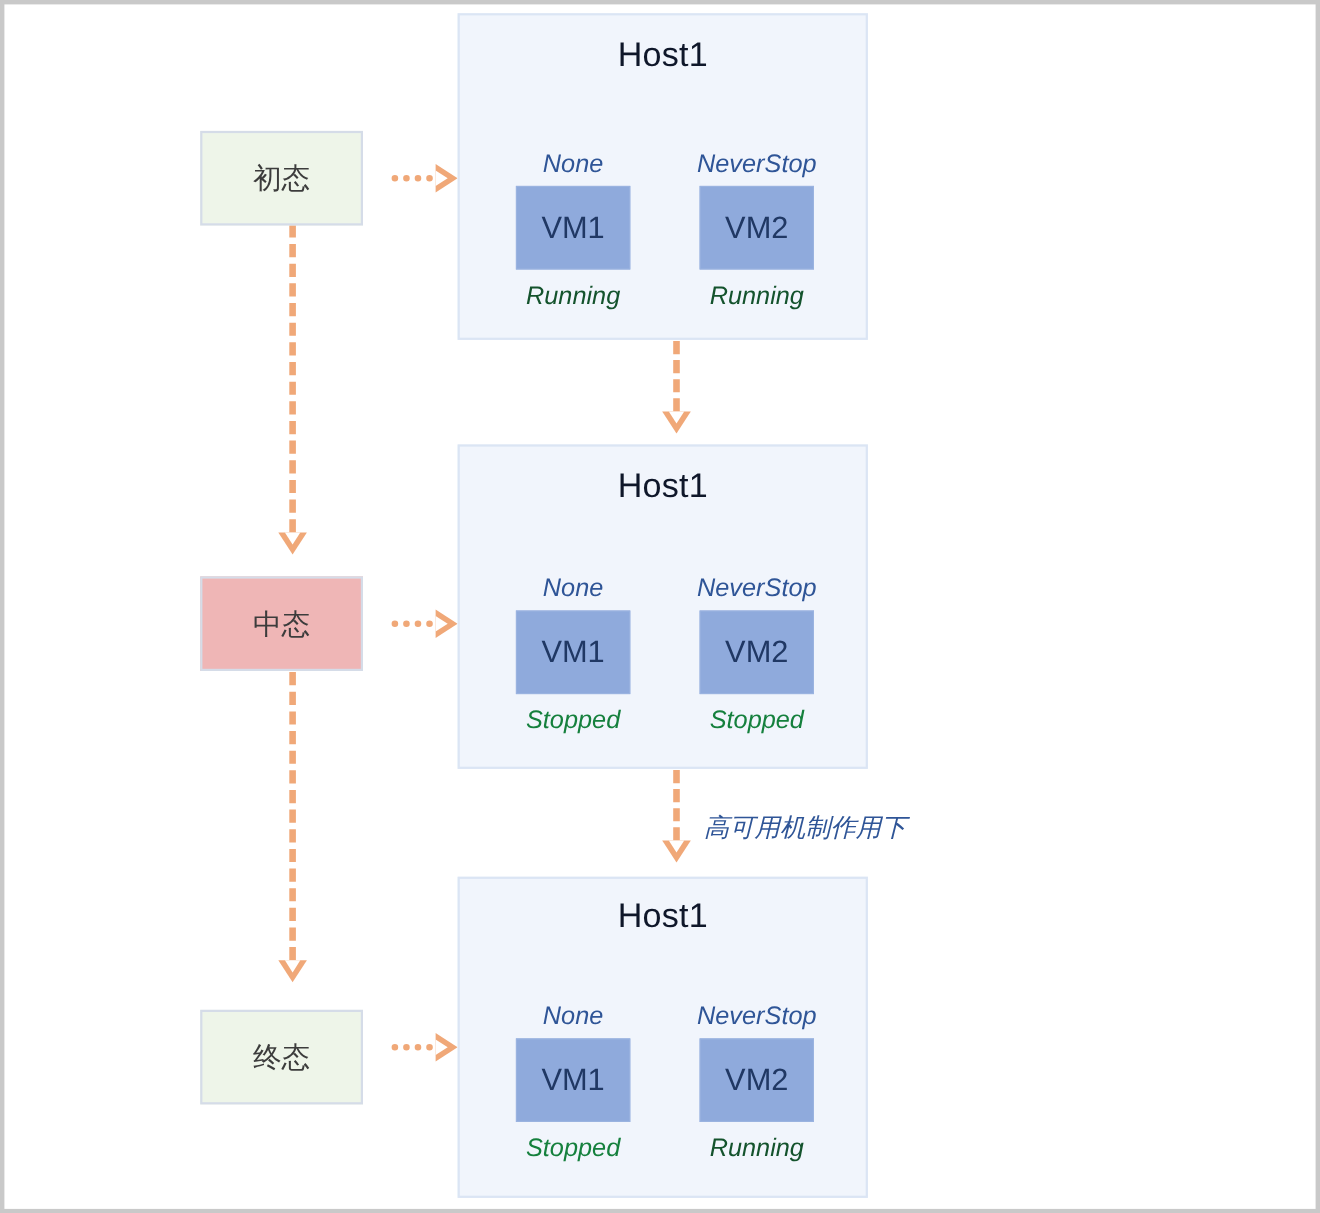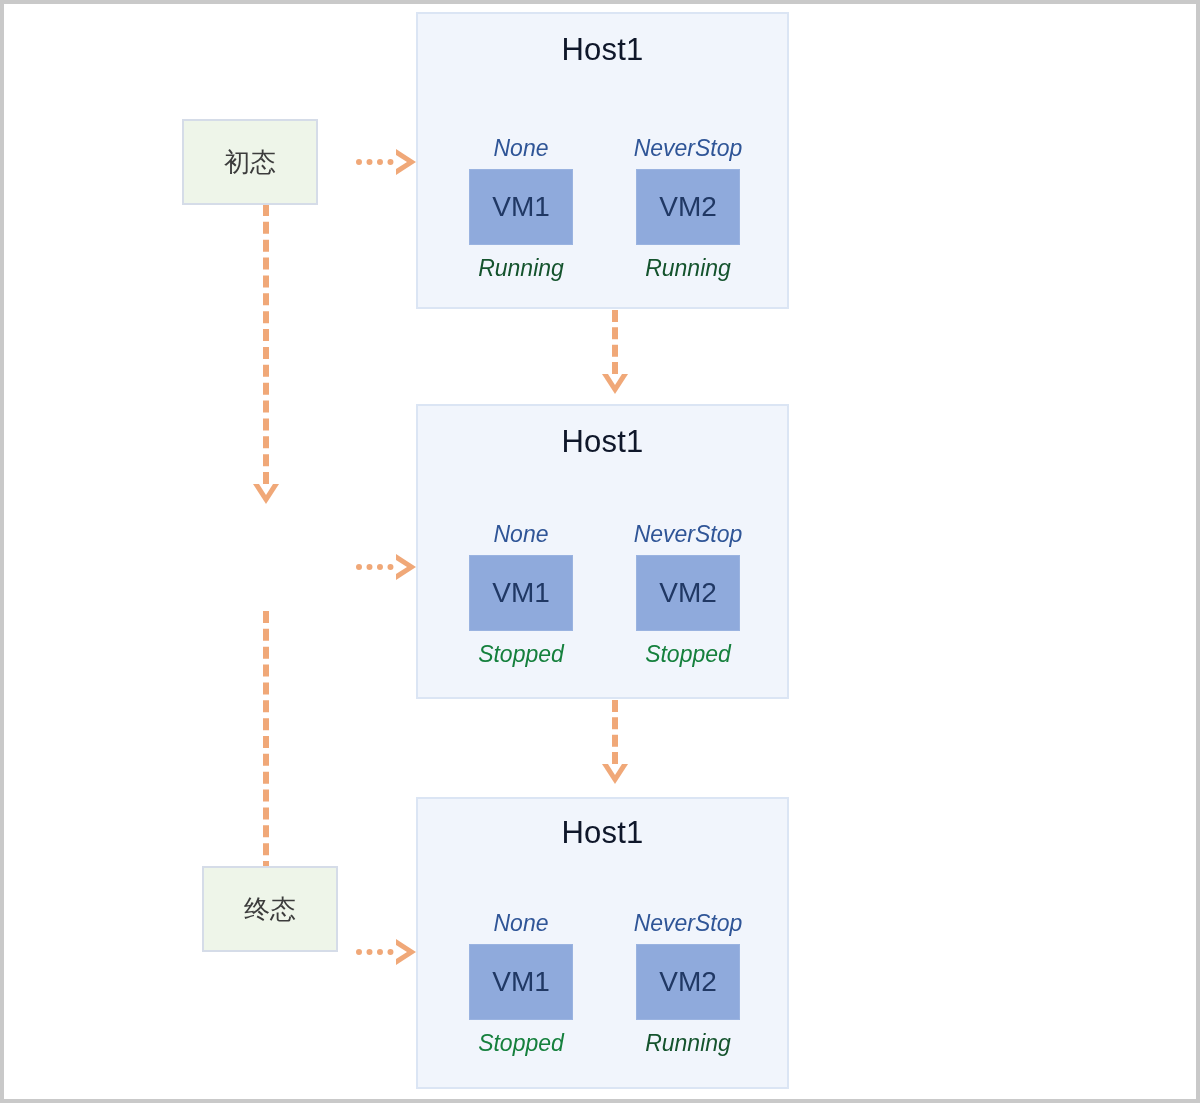--- a/index.html
+++ b/index.html
@@ -72,21 +72,21 @@
     font-family: "Liberation Sans", sans-serif;
     line-height: 26px;
     white-space: nowrap;
   }
   .state-running { color: #14532d; }
   .state-stopped { color: #15803d; }
 
   
   .state-box {
     position: absolute;
-    width: 136px;
+    width: 148px;
     height: 86px;
     border: 2px solid #d5dce8;
     box-sizing: border-box;
     display: flex;
     align-items: center;
     justify-content: center;
     font-size: 26px;
     color: #3c3c3c;
     font-family: Liberation Mono, monospace;
   }
@@ -160,22 +160,25 @@
   <div class="arrow-down-notch" style="left:255px; top:480px;"></div>
 
   <div class="v-dash" style="left:259px; top:607px; height:262px;"></div>
   <div class="arrow-down" style="left:249px; top:869px;"></div>
   <div class="arrow-down-notch" style="left:255px; top:869px;"></div>
 
   <div class="state-box state-green" style="left:178px; top:115px;">
     <span>初态</span>
   </div>
 
-
-  <div class="state-box state-green" style="left:178px; top:862px;margin-left:20px;">
+  <div class="state-box state-pink" style="left:178px; top:520px;">
+    <span>中态</span>
+  </div>
+
+  <div class="state-box state-green" style="left:178px; top:914px;">
     <span>终态</span>
   </div>
 
   <div class="h-dot" style="left:352px; top:155px; width:48px;"></div>
   <div class="arrow-right" style="left:392px; top:145px;"></div>
   <div class="arrow-right-notch" style="left:392px; top:151px;"></div>
 
   <div class="h-dot" style="left:352px; top:560px; width:48px;"></div>
   <div class="arrow-right" style="left:392px; top:550px;"></div>
   <div class="arrow-right-notch" style="left:392px; top:556px;"></div>
@@ -216,20 +219,21 @@
     <div class="vm-col" style="left:195px; top:77px;">
       <div class="vm-policy">NeverStop</div>
       <div class="vm-chip">VM2</div>
       <div class="vm-state state-stopped">Stopped</div>
     </div>
   </div>
 
   <div class="v-solidish" style="left:608px; top:696px; height:64px;"></div>
   <div class="arrow-down" style="left:598px; top:760px;"></div>
   <div class="arrow-down-notch" style="left:604px; top:760px;"></div>
+  <div class="edge-label" style="left:636px; top:733px;">高可用机制作用下</div>
 
   <div class="host-box" style="left:412px; top:793px; width:373px; height:292px;">
     <div class="host-title" style="top:16px;">Host1</div>
 
     <div class="vm-col" style="left:28px; top:73px;">
       <div class="vm-policy">None</div>
       <div class="vm-chip">VM1</div>
       <div class="vm-state state-stopped">Stopped</div>
     </div>
 

